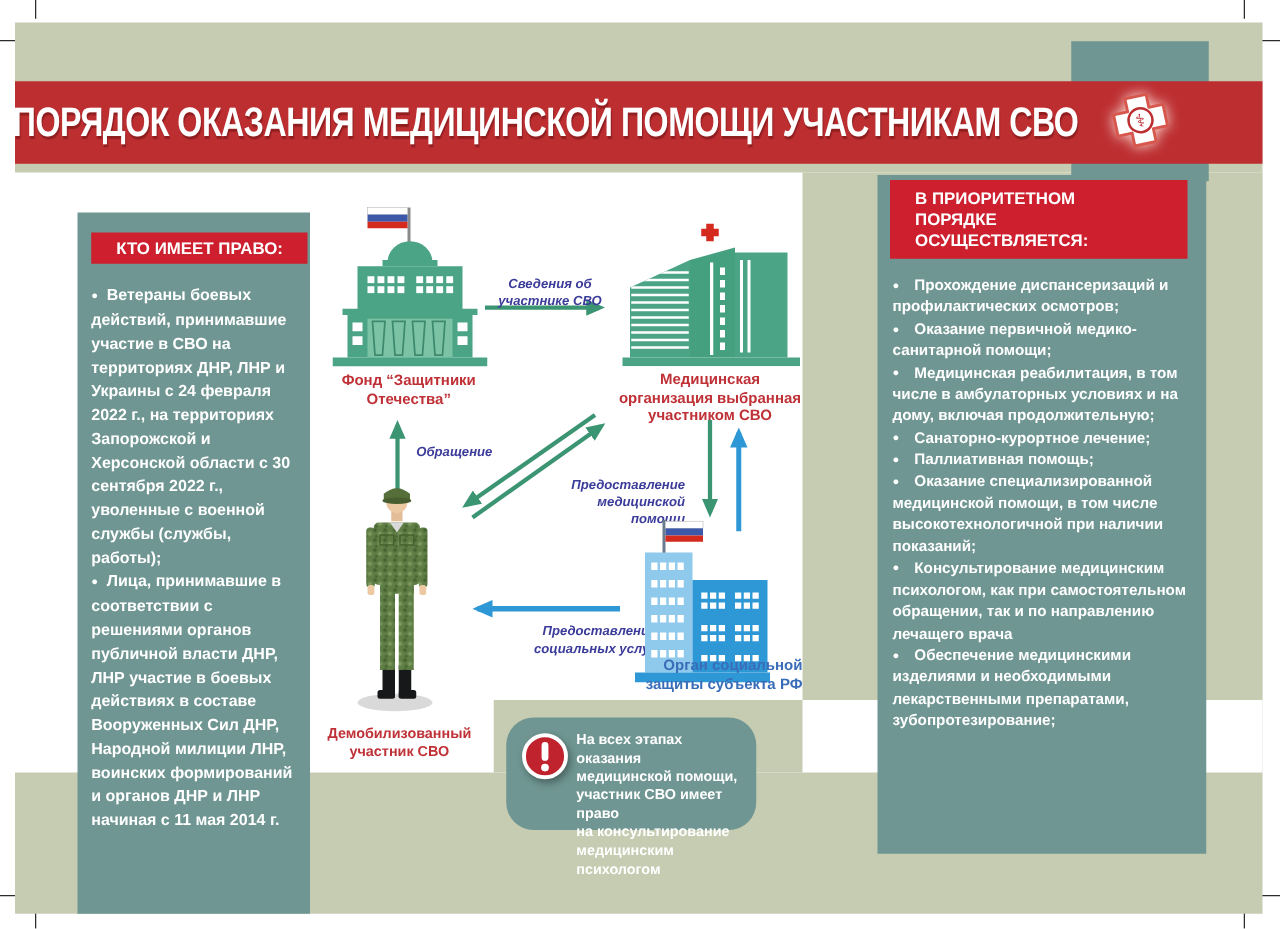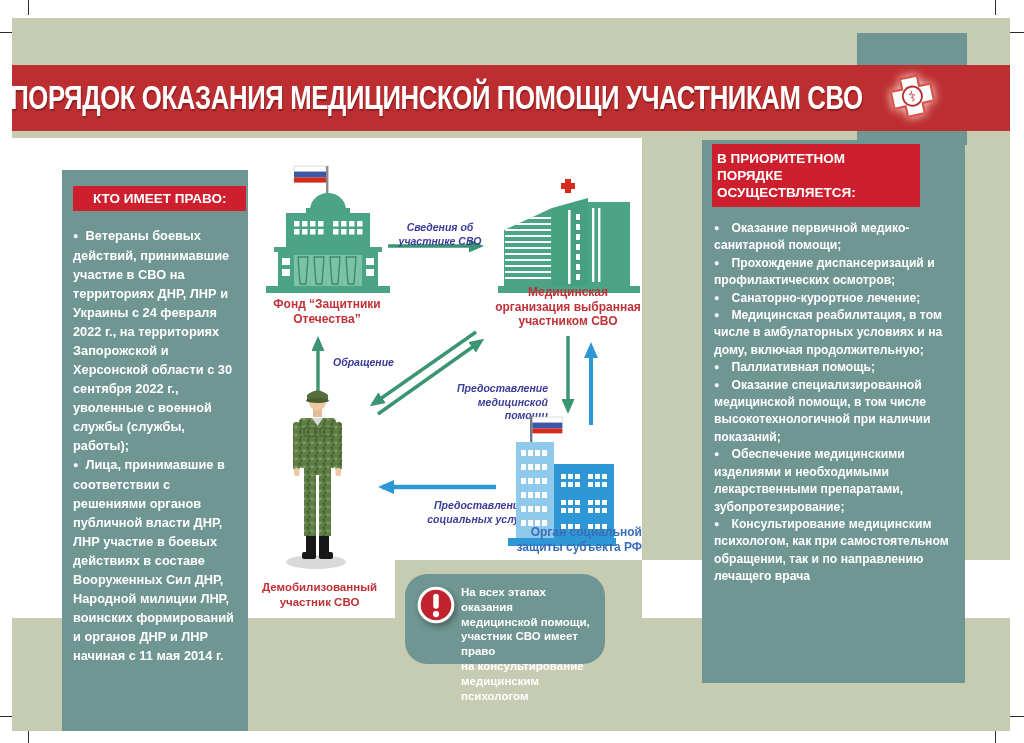--- a/index.html
+++ b/index.html
@@ -15,21 +15,21 @@
   .banner{background:#bd2e31;display:flex;align-items:center;justify-content:center;}
   .banner-title{color:#ffffff;font-weight:bold;font-size:33px;white-space:nowrap;
       transform:scaleX(0.78);letter-spacing:-0.5px;
       text-shadow:1px 2px 1px rgba(60,0,0,.35);margin-right:150px;}
   .banner-icon{position:absolute;right:68px;top:9px;filter:drop-shadow(0 0 5px rgba(255,230,220,.95));}
   
   .panel{background:#6f9692;color:#fff;}
   .panel-header{background:#cd1f2d;color:#fff;font-weight:bold;display:inline-block;
       white-space:pre-line;line-height:17px;}
   .who-header{margin:16px 0 0 11px;padding:4px 20px;font-size:13.5px;}
-  .prio-header{margin:4px 0 0 10px;padding:6px 5px;font-size:13.5px;width:198px;}
+  .prio-header{margin:4px 0 0 10px;padding:6px 20px;font-size:13.5px;width:198px;}
   .plist{font-weight:bold;}
   .who-list{margin:15px 11px 0 11px;font-size:12.8px;line-height:19px;}
   .prio-list{margin:13px 12px 0 12px;font-size:12.2px;line-height:17.4px;}
   .li{margin:0;}
   .blt{font-size:9px;vertical-align:1px;margin-right:7px;}
   .prio-list .blt{margin-right:12px;}
   
   .pre{white-space:pre-line;}
   .lbl-red{color:#bf3137;font-weight:bold;font-size:12px;line-height:14.5px;text-align:center;}
   .lbl-blue2{color:#3a6db8;font-weight:bold;font-size:12px;line-height:14.5px;text-align:right;}
@@ -78,28 +78,28 @@
     <div class="plist who-list">
         <div class="li"><span class="blt">●</span><span>Ветераны боевых действий, принимавшие участие в СВО на территориях ДНР, ЛНР и Украины с 24 февраля 2022 г., на территориях Запорожской и Херсонской области с 30 сентября 2022 г., уволенные с военной службы (службы, работы);</span></div>
         <div class="li"><span class="blt">●</span><span>Лица, принимавшие в соответствии с решениями органов публичной власти ДНР, ЛНР участие в боевых действиях в составе Вооруженных Сил ДНР, Народной милиции ЛНР, воинских формирований и органов ДНР и ЛНР начиная с 11 мая 2014 г.</span></div>
       </div>
   </div>
 
   <div class="abs panel" style="left:702px;top:140px;width:263px;height:543px;">
     <div class="panel-header prio-header pre">В ПРИОРИТЕТНОМ
 ПОРЯДКЕ ОСУЩЕСТВЛЯЕТСЯ:</div>
     <div class="plist prio-list">
+        <div class="li"><span class="blt">●</span><span>Прохождение диспансеризаций и профилактических осмотров;</span></div>
         <div class="li"><span class="blt">●</span><span>Оказание первичной медико-санитарной помощи;</span></div>
-        <div class="li"><span class="blt">●</span><span>Прохождение диспансеризаций и профилактических осмотров;</span></div>
+        <div class="li"><span class="blt">●</span><span>Медицинская реабилитация, в том числе в амбулаторных условиях и на дому, включая продолжительную;</span></div>
         <div class="li"><span class="blt">●</span><span>Санаторно-курортное лечение;</span></div>
-        <div class="li"><span class="blt">●</span><span>Медицинская реабилитация, в том числе в амбулаторных условиях и на дому, включая продолжительную;</span></div>
         <div class="li"><span class="blt">●</span><span>Паллиативная помощь;</span></div>
         <div class="li"><span class="blt">●</span><span>Оказание специализированной медицинской помощи, в том числе высокотехнологичной при наличии показаний;</span></div>
+        <div class="li"><span class="blt">●</span><span>Консультирование медицинским психологом, как при самостоятельном обращении, так и по направлению лечащего врача</span></div>
         <div class="li"><span class="blt">●</span><span>Обеспечение медицинскими изделиями и необходимыми лекарственными препаратами, зубопротезирование;</span></div>
-        <div class="li"><span class="blt">●</span><span>Консультирование медицинским психологом, как при самостоятельном обращении, так и по направлению лечащего врача</span></div>
       </div>
   </div>
 
   <svg class="abs" style="left:250px;top:138px;" width="420" height="480" viewBox="0 0 420 480">
     <defs>
       <marker id="mg" markerUnits="userSpaceOnUse" markerWidth="15" markerHeight="13" refX="11" refY="6.5" orient="auto">
         <path d="M0,0 L15,6.5 L0,13 Z" fill="#3b9472"></path>
       </marker>
       <marker id="mb" markerUnits="userSpaceOnUse" markerWidth="16" markerHeight="14" refX="12" refY="7" orient="auto">
         <path d="M0,0 L16,7 L0,14 Z" fill="#2e97d6"></path>
@@ -194,21 +194,21 @@
         <rect x="82" y="106" width="4" height="6"></rect>
     </g>
     <rect x="94" y="34" width="42" height="84" fill="#4ba486"></rect>
     <rect x="98" y="40" width="2.4" height="74" fill="#ffffff"></rect>
     <rect x="104" y="40" width="2.4" height="74" fill="#ffffff"></rect>
     <rect x="64" y="8" width="20" height="20" fill="#ffffff"></rect>
     <rect x="71" y="11" width="6" height="14" fill="#d52b1e"></rect>
     <rect x="67" y="15" width="14" height="6" fill="#d52b1e"></rect>
     <rect x="4" y="118" width="142" height="7" fill="#4ba486"></rect>
   </svg>
-  <div class="abs lbl-red pre" style="left:488px;top:285px;width:160px;text-align:center;">Медицинская
+  <div class="abs lbl-red pre" style="left:488px;top:296px;width:160px;text-align:center;">Медицинская
 организация выбранная
 участником СВО</div>
 
   <div class="abs lbl-flow" style="left:333px;top:356px;">Обращение</div>
 
   <div class="abs lbl-flow pre" style="left:438px;top:382px;width:110px;">Предоставление
 медицинской
 помощи</div>
 
   <div class="abs lbl-flow pre" style="left:400px;top:499px;width:125px;">Предоставление

